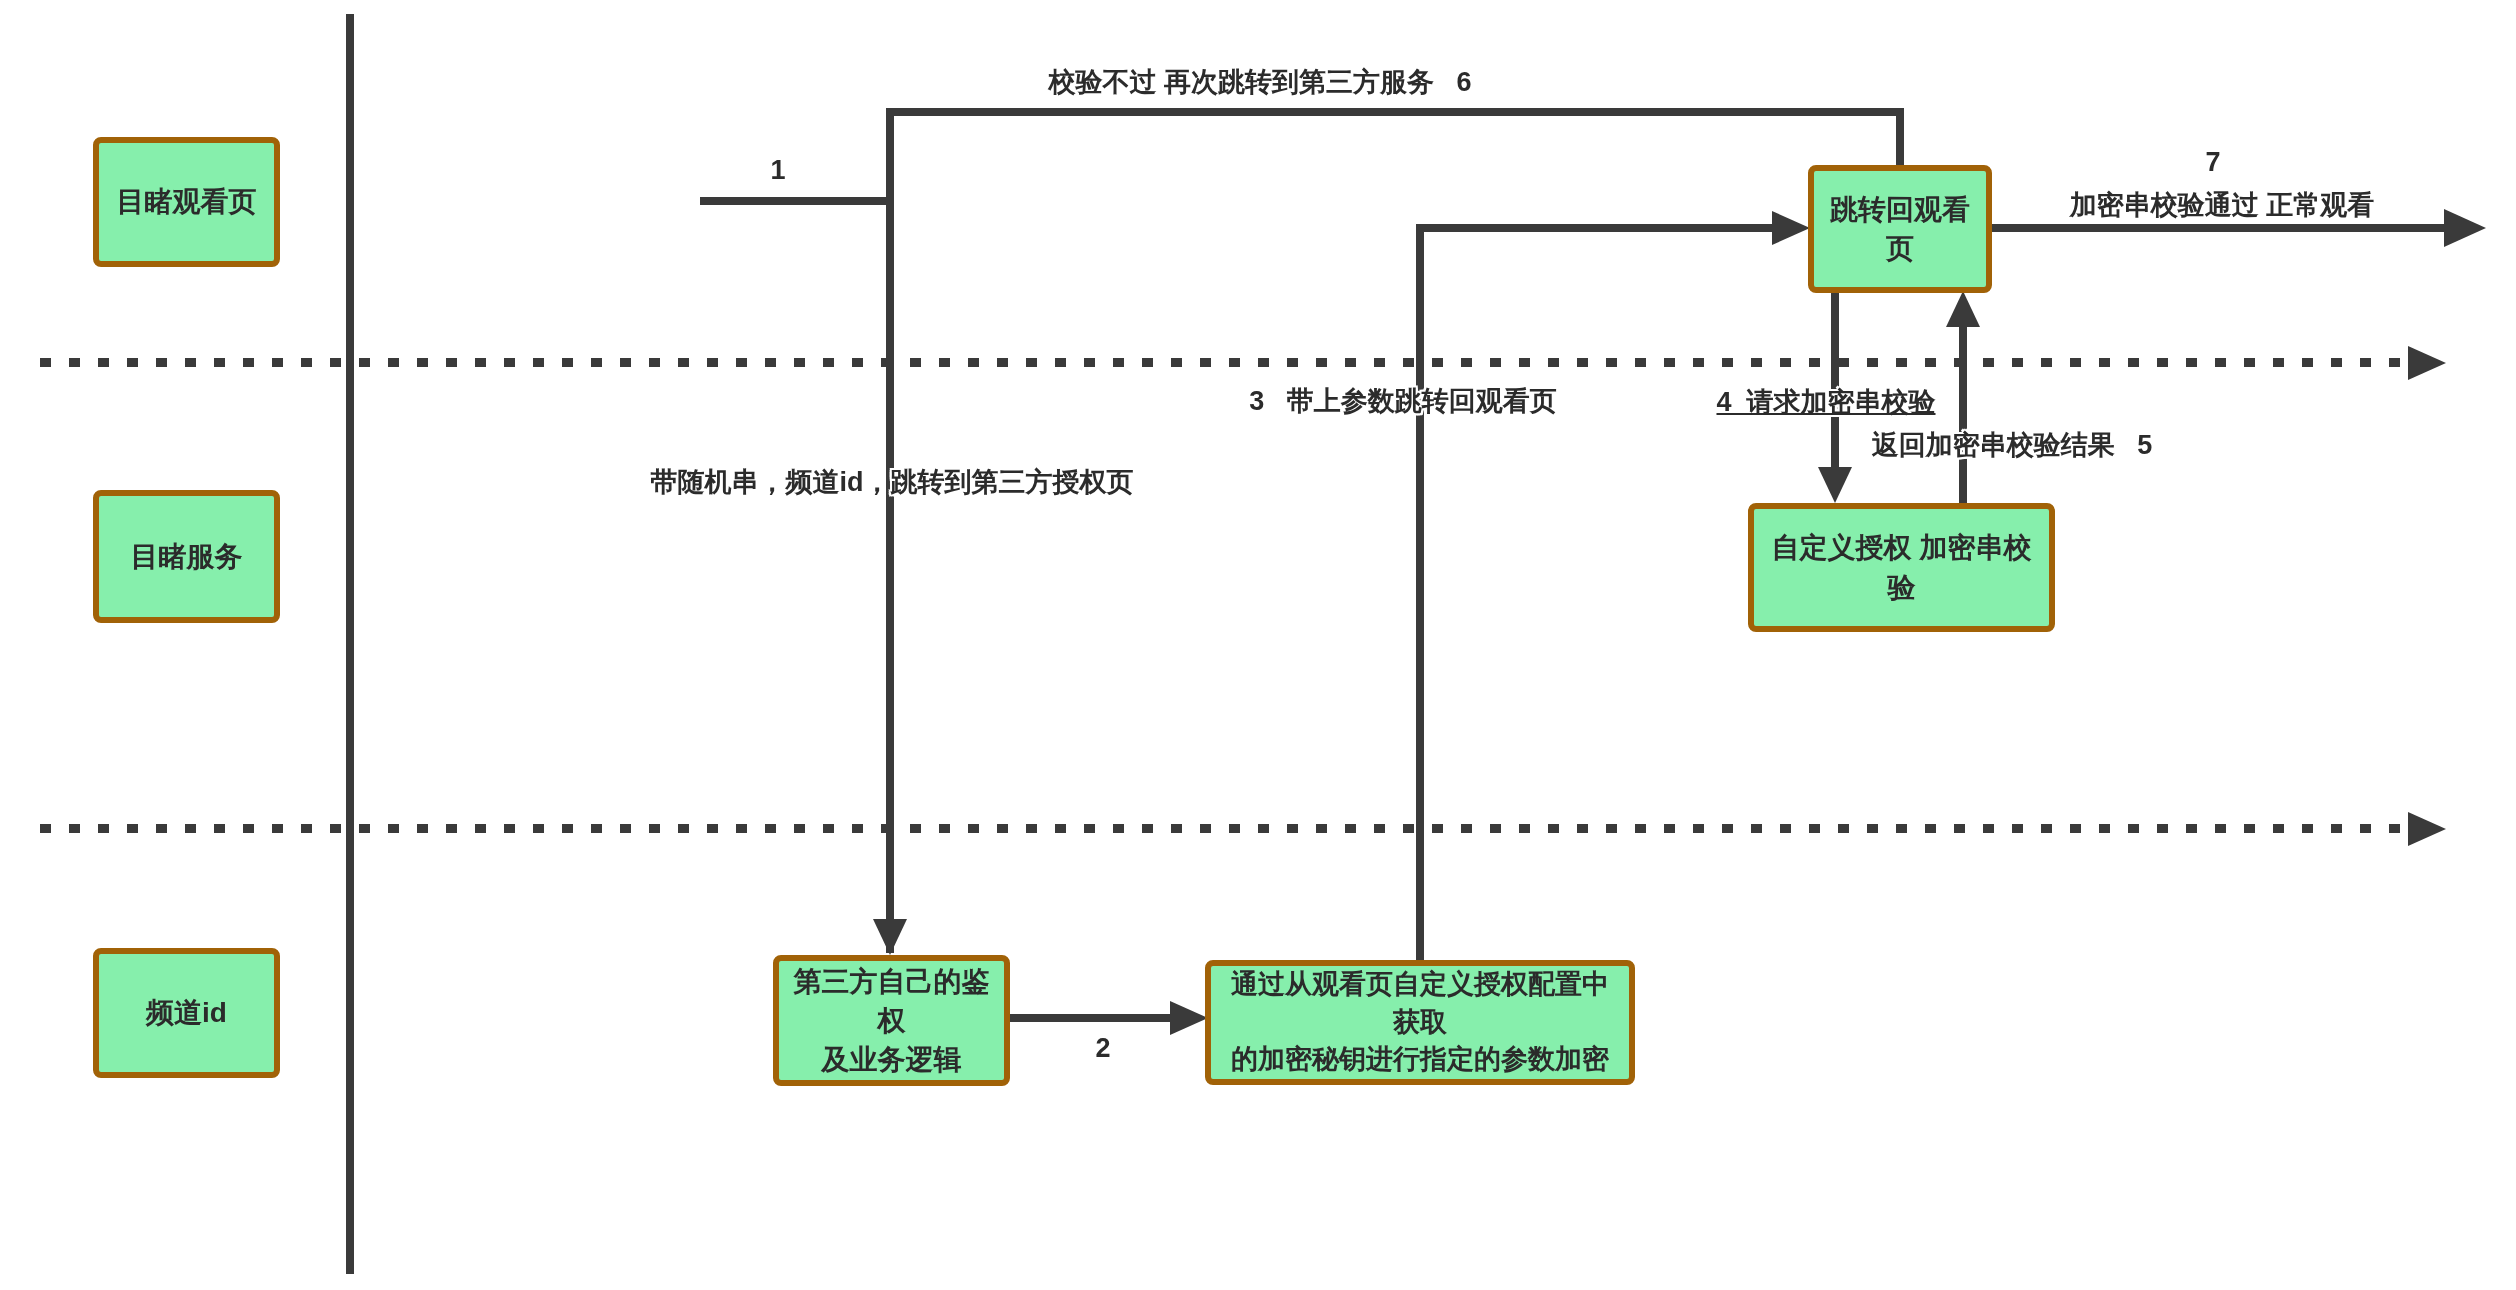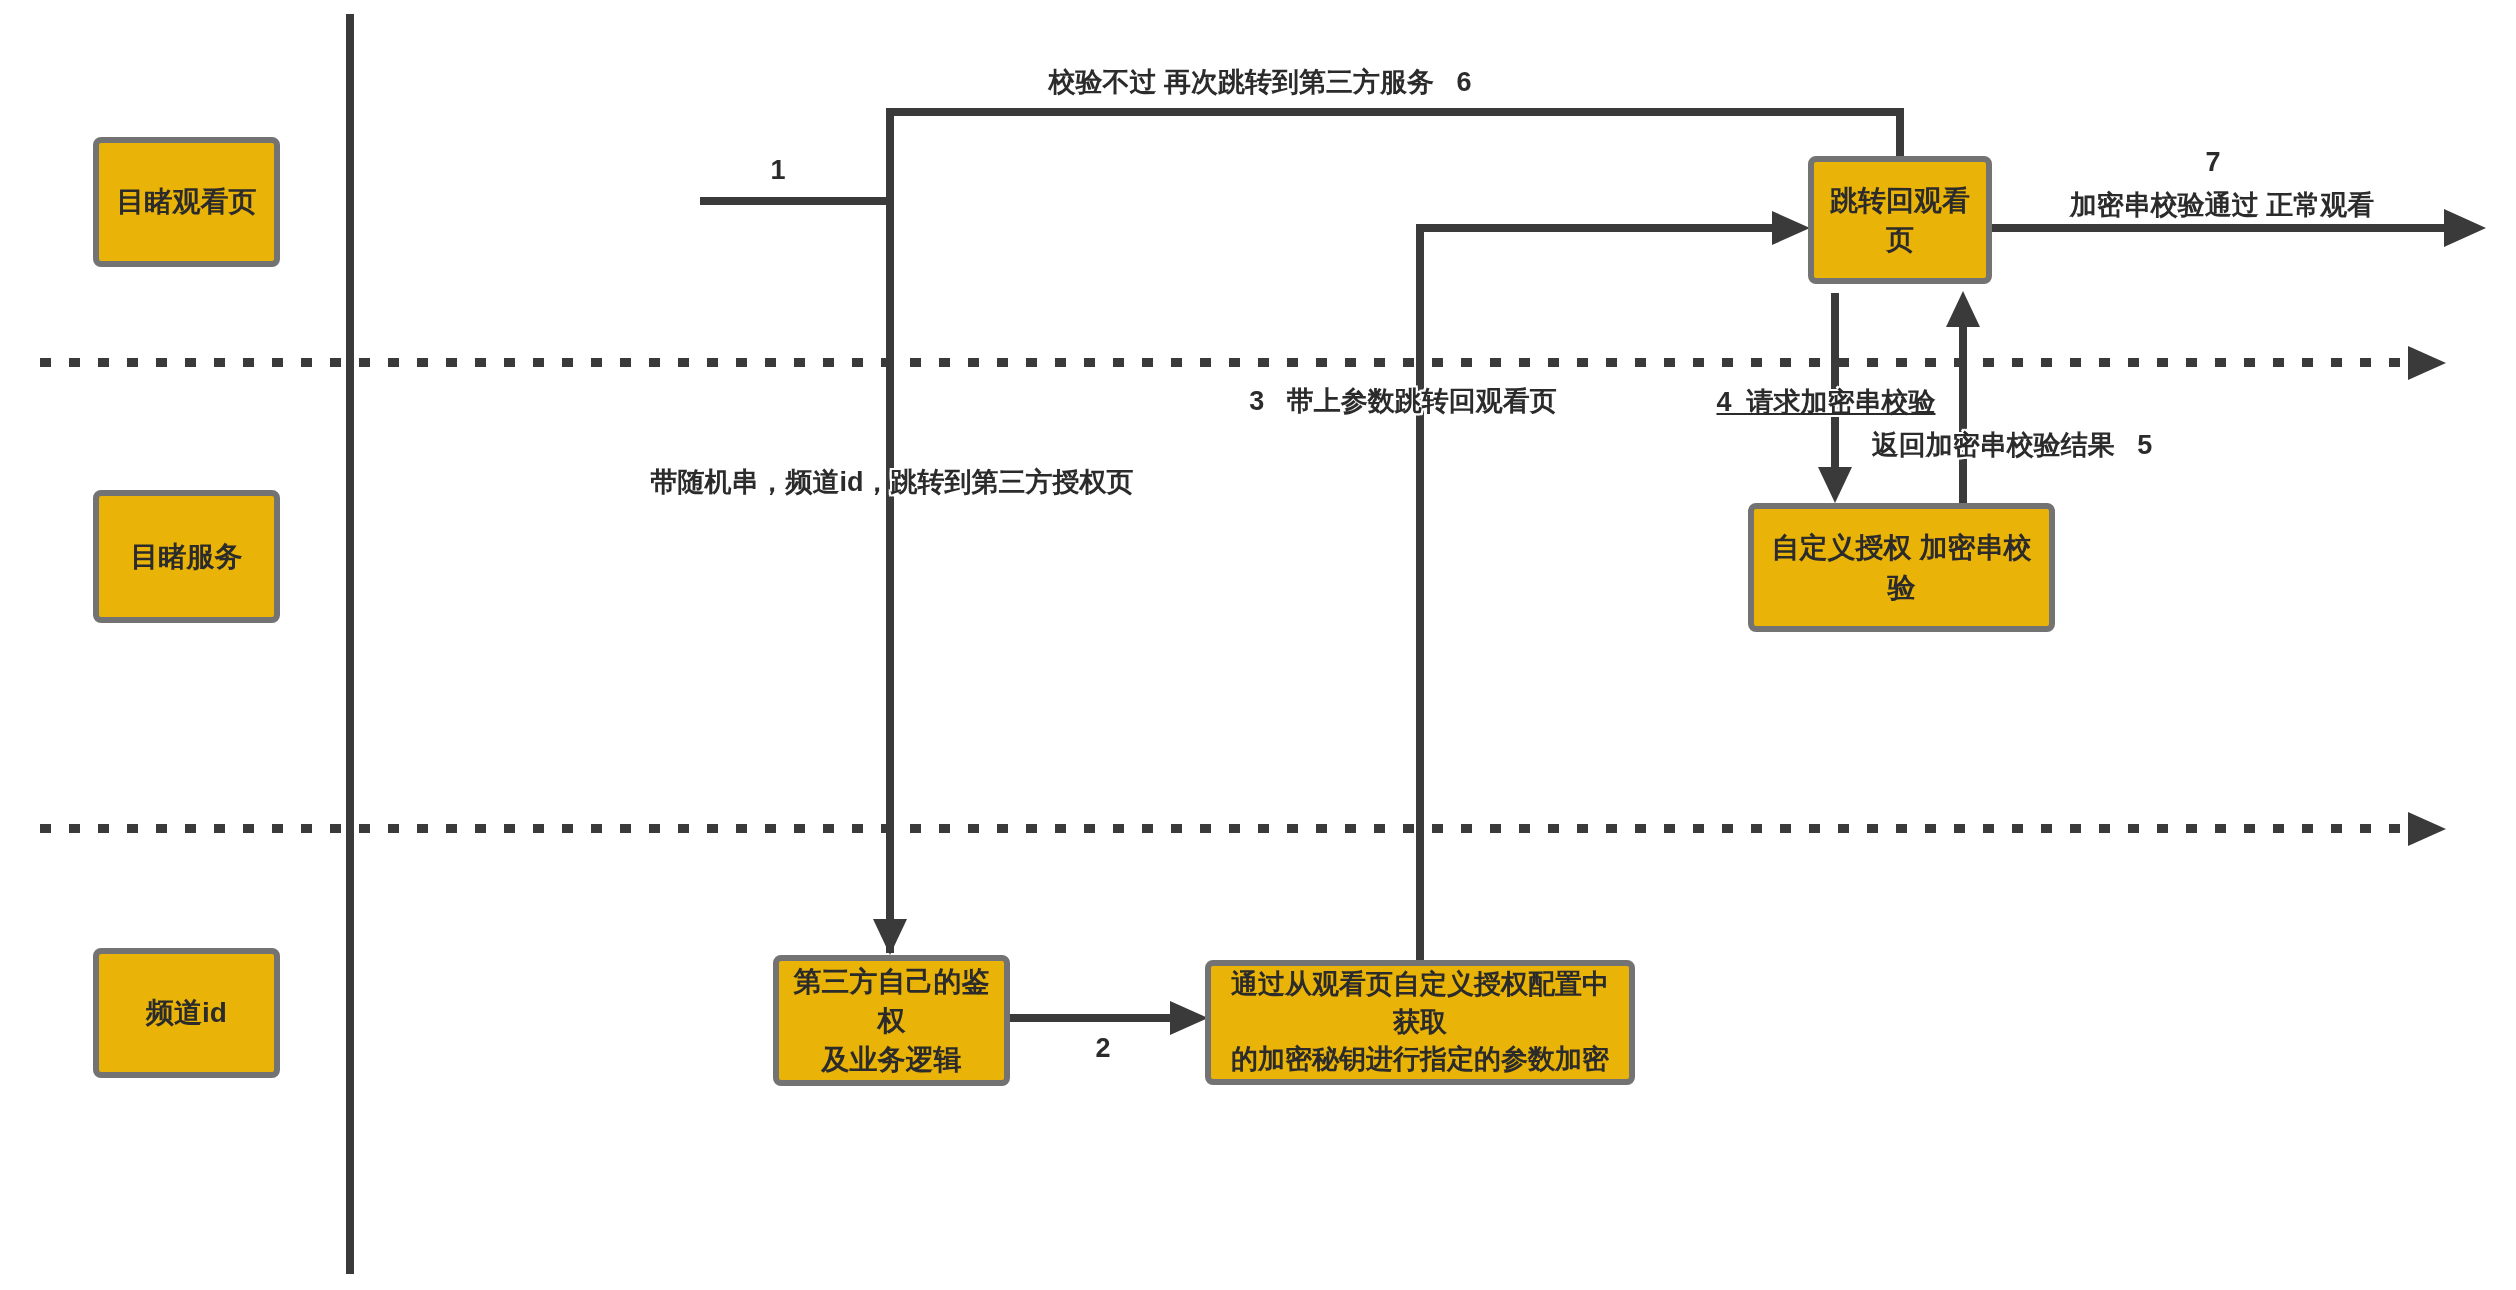--- a/index.html
+++ b/index.html
@@ -8,22 +8,22 @@
     width: 2516px;
     height: 1290px;
     background: #ffffff;
     font-family: "Liberation Sans", "DejaVu Sans", sans-serif;
     color: #2b2b2b;
     overflow: hidden;
   }
   .node {
     position: absolute;
     box-sizing: border-box;
-    background: #eab308;
-    border: 6px solid #737373;
+    background: #86efac;
+    border: 6px solid #a16207;
     border-radius: 8px;
     display: flex;
     align-items: center;
     justify-content: center;
     text-align: center;
     font-size: 28px;
     font-weight: bold;
     line-height: 1.4;
     white-space: pre-line;
     color: #2b2b2b;
@@ -89,21 +89,21 @@
 
   <div class="vline" style="left:1831px; top:293px; width:8px; height:176px;"></div>
   <div class="head down" style="left:1818px; top:467px;"></div>
 
   <div class="vline" style="left:1959px; top:327px; width:8px; height:176px;"></div>
   <div class="head up" style="left:1946px; top:291px;"></div>
 
   <div class="hline" style="left:1992px; top:224px; width:452px; height:8px;"></div>
   <div class="head right big" style="left:2444px; top:209px;"></div>
 
-  <div class="node" style="left:1808px; top:156px; width:184px; height:128px;">
+  <div class="node" style="left:1808px; top:165px; width:184px; height:128px;">
     <span>跳转回观看页</span>
   </div>
   <div class="node" style="left:1748px; top:503px; width:307px; height:129px;">
     <span>自定义授权 加密串校验</span>
   </div>
   <div class="node" style="left:773px; top:955px; width:237px; height:131px;">
     <span>第三方自己的鉴权
 及业务逻辑</span>
   </div>
   <div class="node" style="left:1205px; top:960px; width:430px; height:125px; font-size:27px;">

